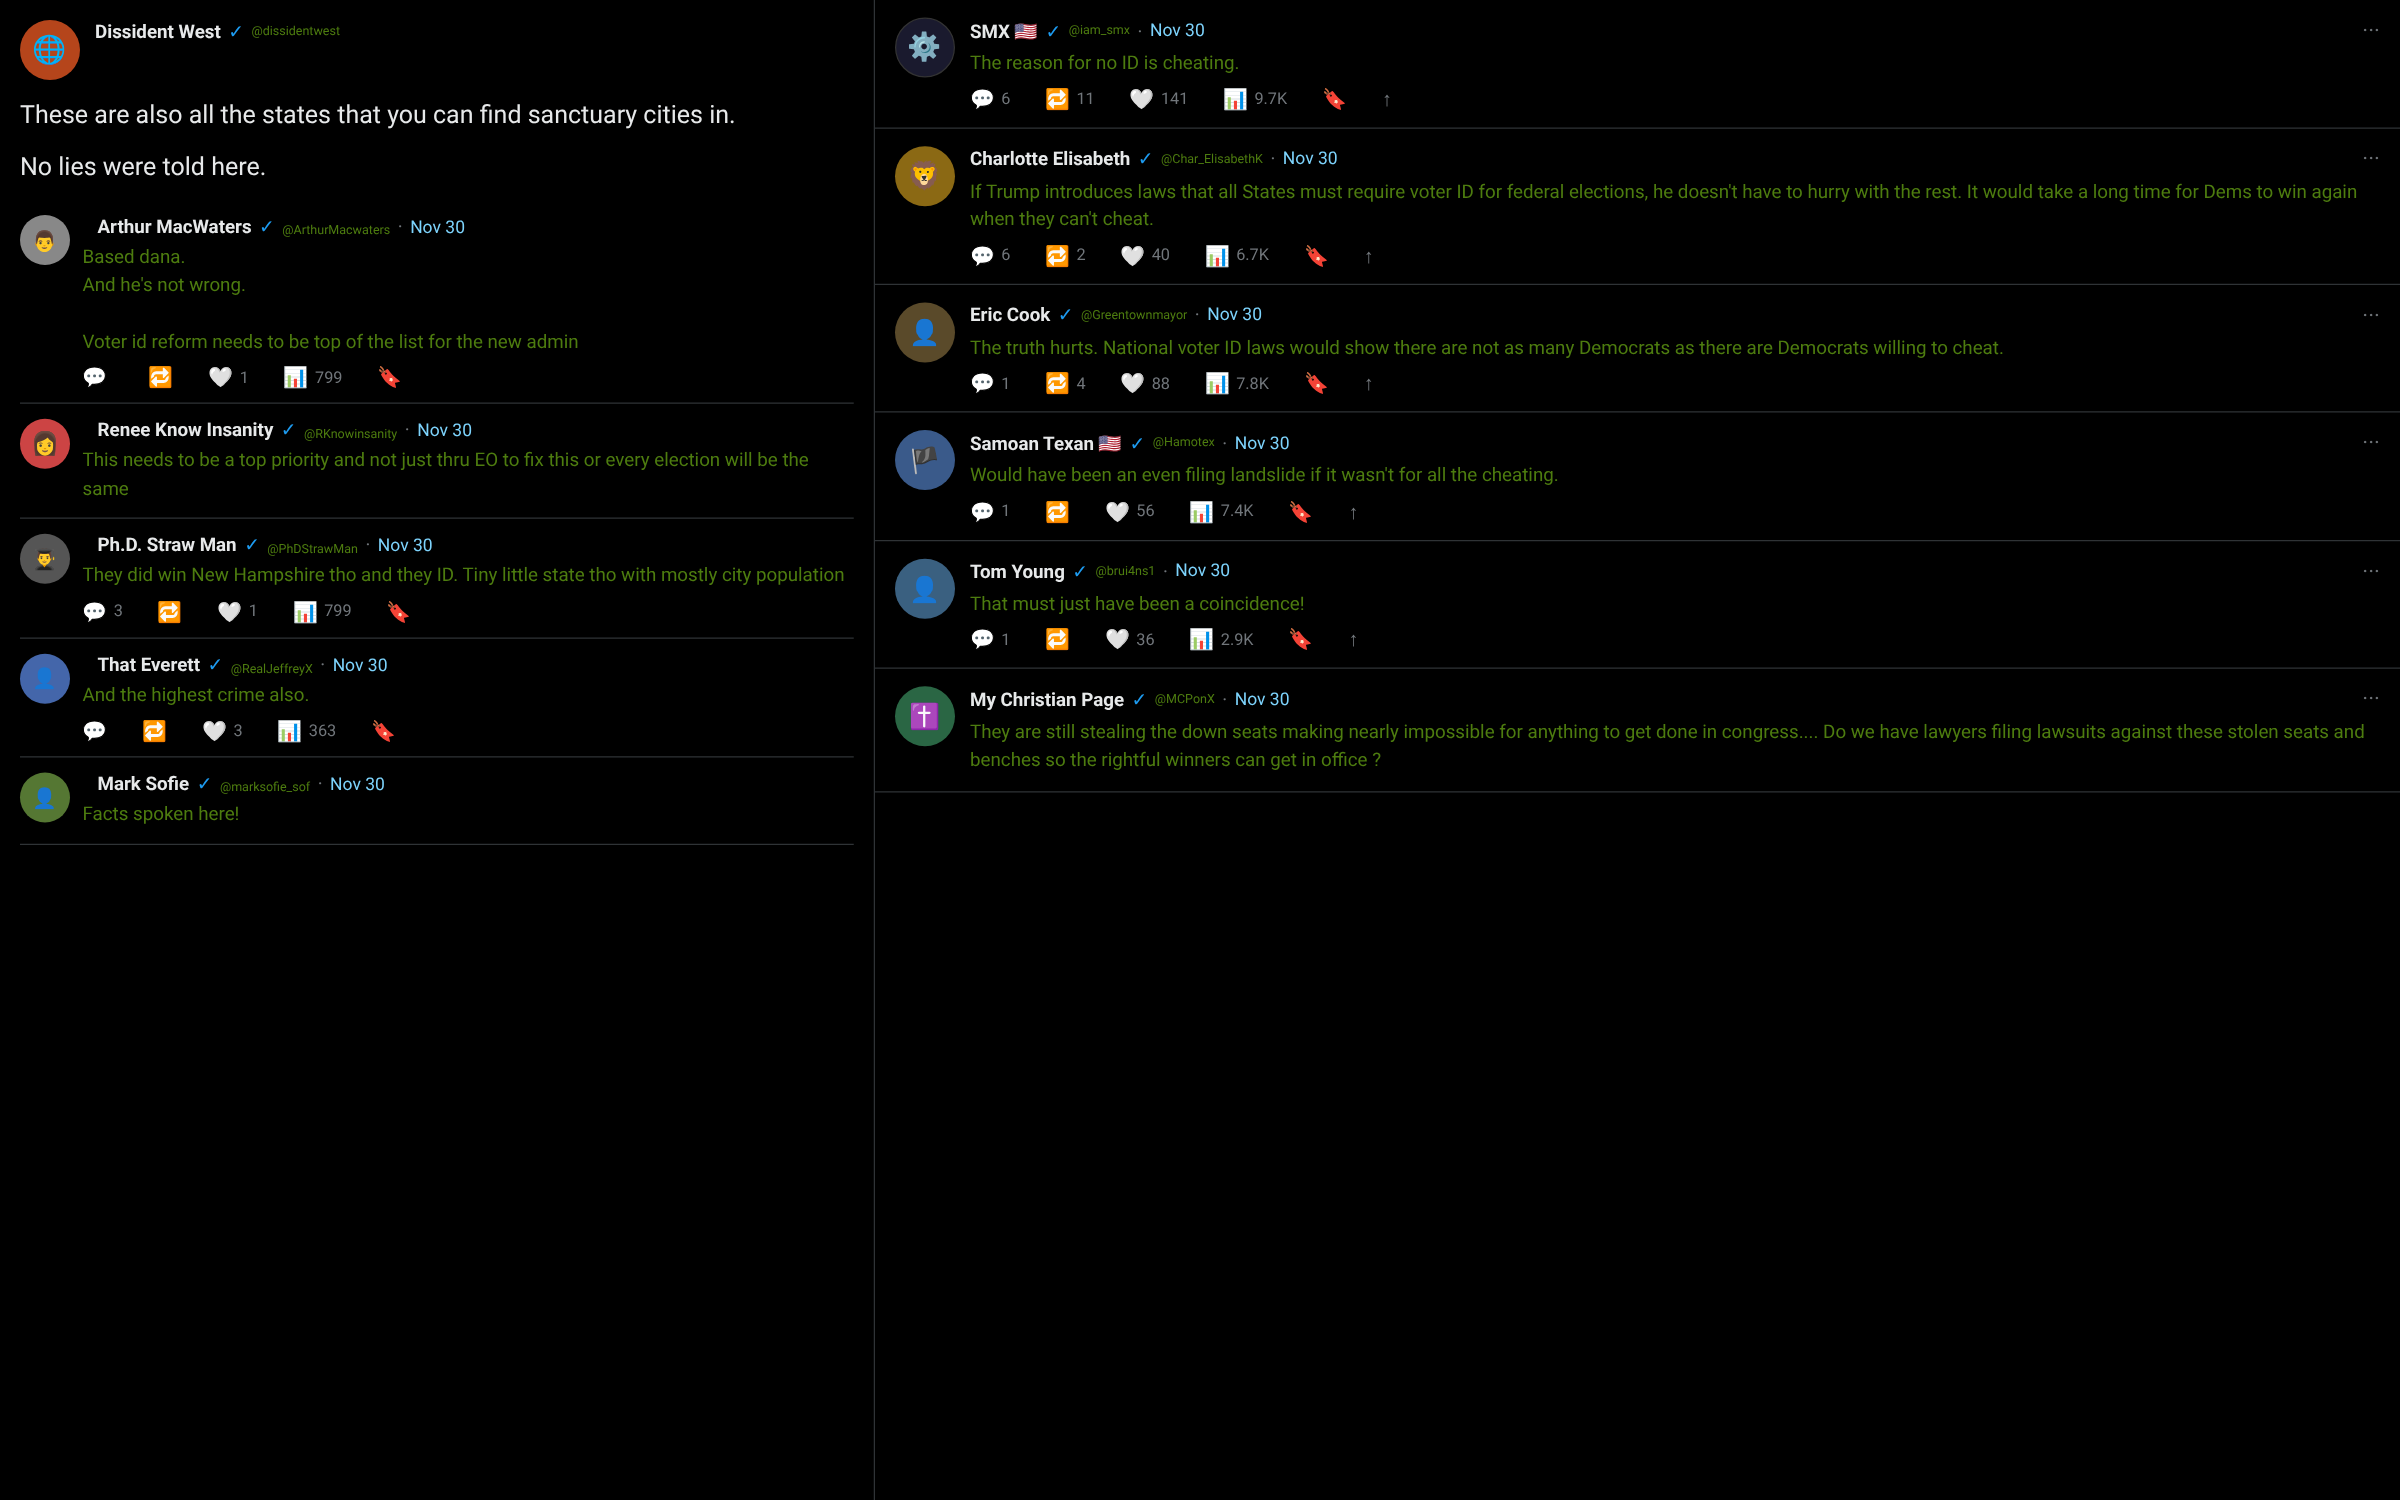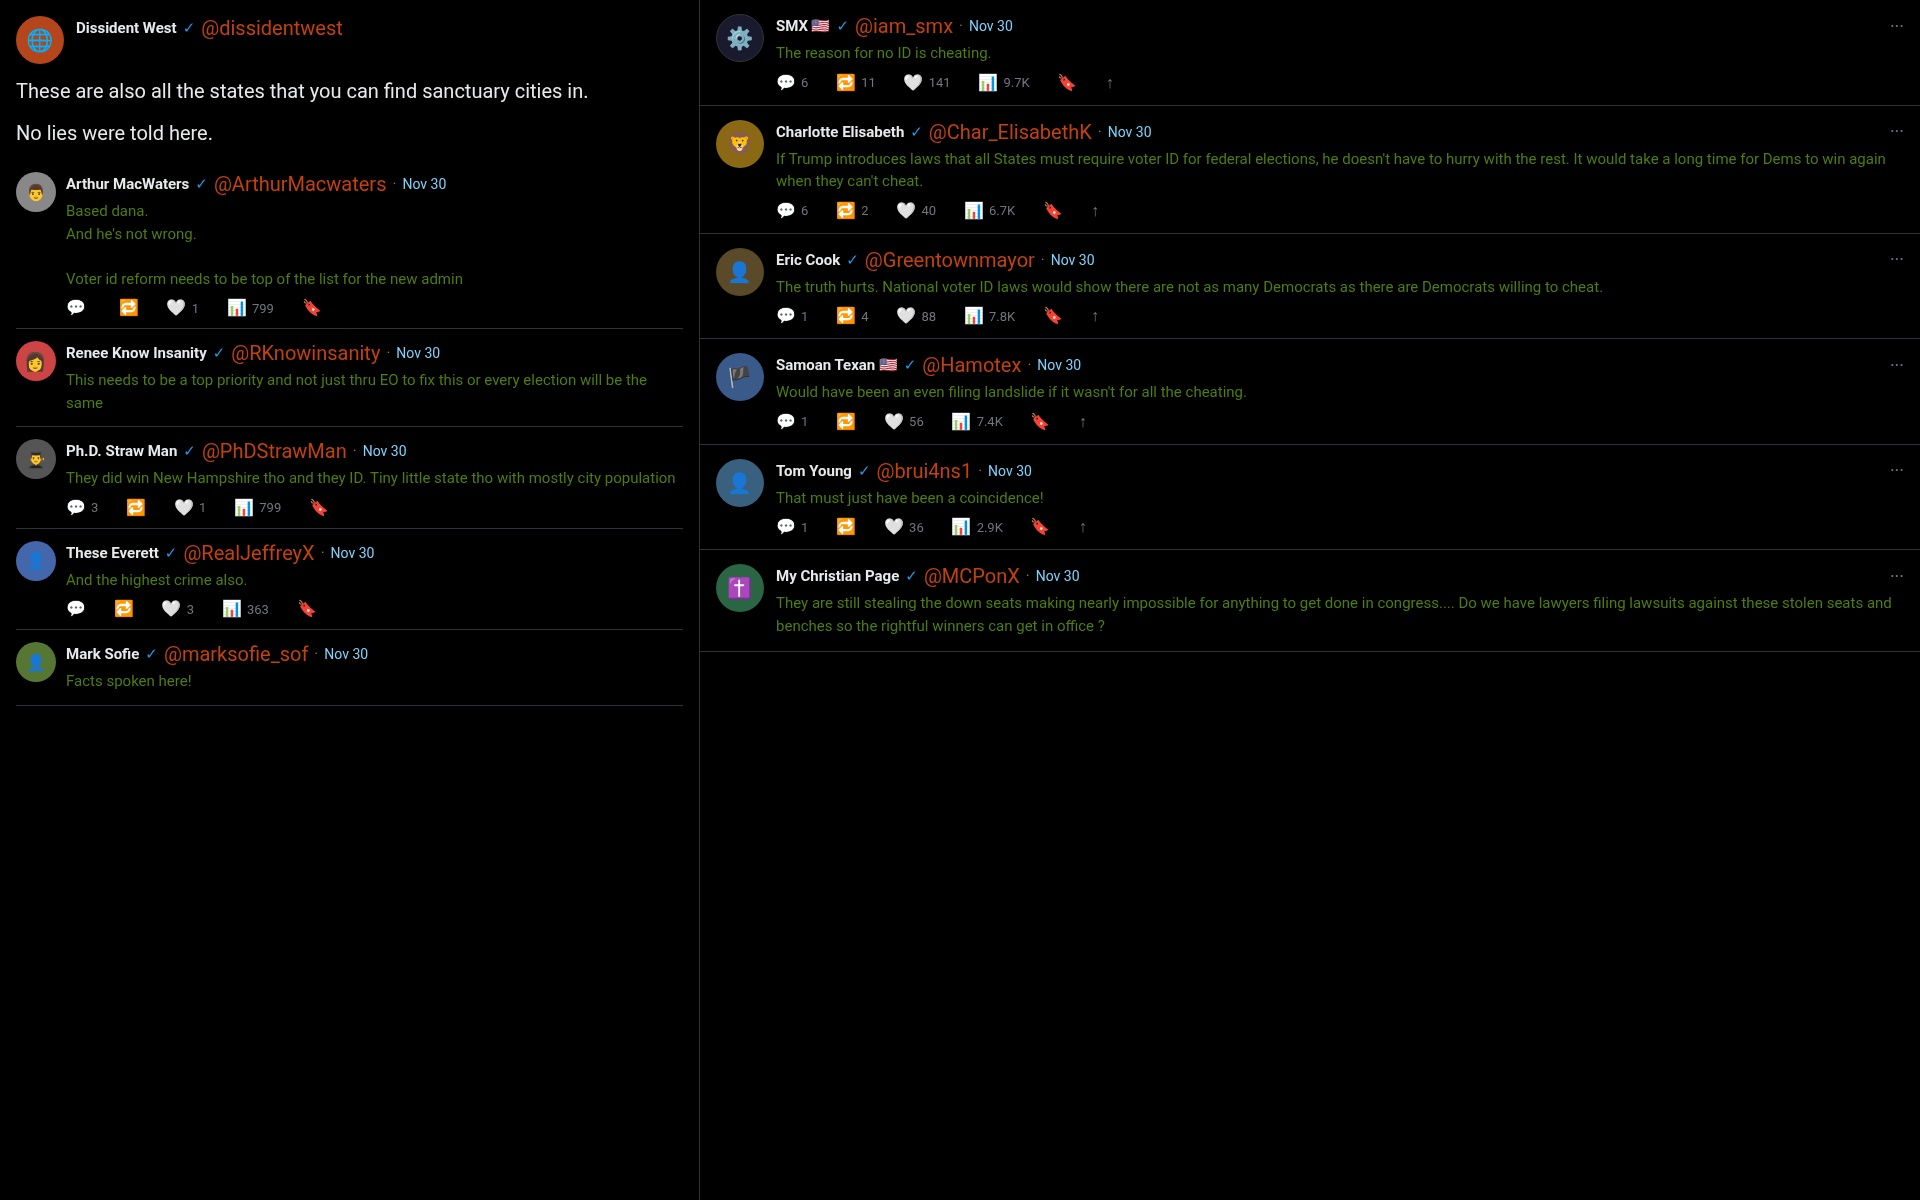--- a/index.html
+++ b/index.html
@@ -61,22 +61,22 @@
       align-items: center;
       justify-content: center;
       font-size: 20px;
     }
     .user-name {
       font-weight: 700;
       color: #e7e9ea;
       font-size: 15px;
     }
     .user-handle {
-      color: #c2410c;
-      font-size: 20px;
+      color: #4d7c0f;
+      font-size: 10px;
     }
     .verified {
       color: #1d9bf0;
       margin: 0 2px;
     }
     .tweet-date {
       color: #7dd3fc;
       font-size: 14px;
     }
     .tweet-text {
@@ -95,23 +95,24 @@
       border-bottom: 1px solid #2f3336;
       padding: 12px 0;
     }
     .tweet-row {
       display: flex;
       align-items: flex-start;
       gap: 10px;
     }
     .tweet-meta {
       display: flex;
-      align-items: center;
+      align-items: flex-end;
       gap: 4px;
       flex-wrap: wrap;
+      margin-left: 12px;
     }
     .actions {
       display: flex;
       align-items: center;
       gap: 28px;
       margin-top: 10px;
       color: #71767b;
       font-size: 13px;
     }
     .action-item {
@@ -278,21 +279,21 @@
         </div>
       </div>
     </div>
   </div>
 
   <div class="tweet-card">
     <div class="tweet-row">
       <div class="avatar-sm av-jeff" style="background:#4466aa;">👤</div>
       <div style="flex:1;">
         <div class="tweet-meta">
-          <span class="user-name">These Everett</span>
+          <span class="user-name">That Everett</span>
           <span class="verified">✓</span>
           <span class="user-handle">@RealJeffreyX</span>
           <span class="dot-sep">·</span>
           <span class="tweet-date">Nov 30</span>
         </div>
         <div class="tweet-text">And the highest crime also.</div>
         <div class="actions">
           <span class="action-item">
             <span class="icon-btn">💬</span>
           </span>

